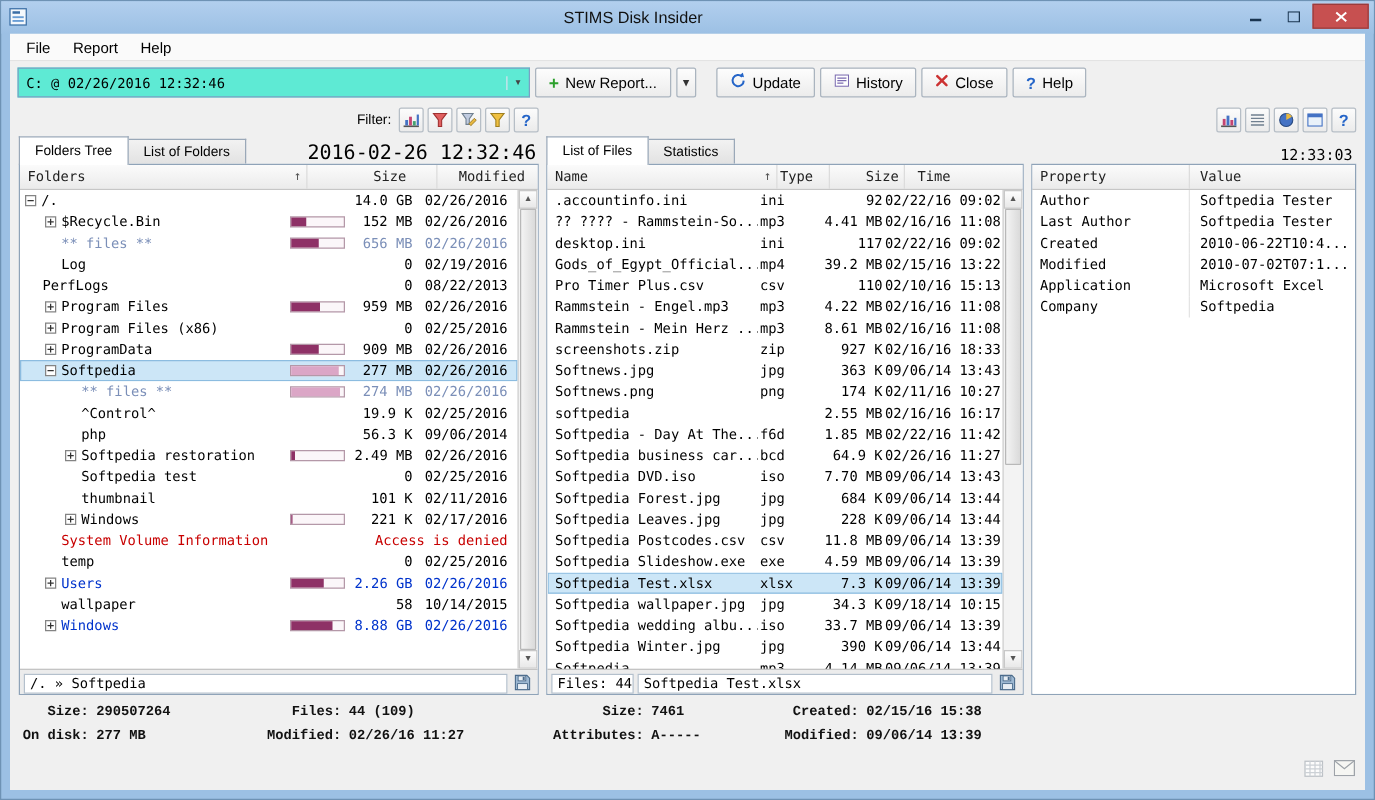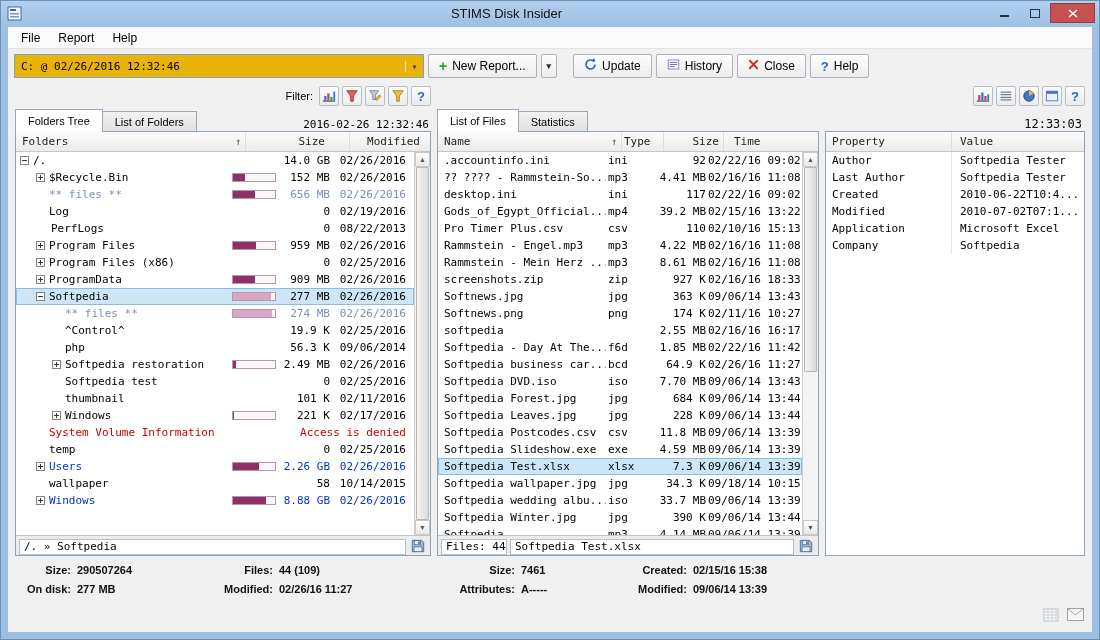--- a/index.html
+++ b/index.html
@@ -22,21 +22,21 @@
   .winbtn{width:30px;height:20px;display:flex;align-items:center;justify-content:center;cursor:default}
   .winbtn.closebtn{width:45px;background:var(--close-button);border:1px solid #993c3c}
 
   
   .client{flex:1;margin:0 7px 7px;background:var(--client-bg);display:flex;flex-direction:column;overflow:hidden}
 
   .menubar{height:22px;background:#fafafa;border-bottom:1px solid #e3e3e3;display:flex;align-items:center;padding-left:4px}
   .menuitem{padding:0 9px;line-height:20px;font-size:12px}
 
   .toolbar{height:34px;display:flex;align-items:center;padding:0 6px;gap:4px}
-  .combo{width:410px;height:24px;background:#eab308;border:1px solid #7aa0c4;display:flex;align-items:center;font-family:"DejaVu Sans Mono","Liberation Mono",monospace;font-size:11px;padding-left:6px}
+  .combo{width:410px;height:24px;background:#5eead4;border:1px solid #7aa0c4;display:flex;align-items:center;font-family:"DejaVu Sans Mono","Liberation Mono",monospace;font-size:11px;padding-left:6px}
   .combo .cval{flex:1}
   .combo .carr{width:18px;text-align:center;color:#444;border-left:1px solid #d5e2ee;font-size:10px}
   .tbtn{height:24px;display:inline-flex;align-items:center;gap:5px;padding:0 10px;background:linear-gradient(#fdfdfd,#ececec);border:1px solid #aab4bf;border-radius:2px;font-size:12px;font-family:"Liberation Sans",sans-serif}
   .tbtn.narrow{padding:0 5px}
   .ig{font-weight:bold}
   .ig.plus{color:var(--accent-green);font-size:14px;line-height:12px}
   .ig.quest{color:var(--accent-blue);font-size:13px}
   .ig.darr{font-size:9px;color:#333}
   .gap8{width:8px}
 
@@ -47,21 +47,21 @@
   .filterright{flex:1;display:flex;justify-content:flex-end;gap:3px}
 
   .tabsrow{height:22px;display:flex;align-items:flex-end;padding:0 7px;gap:6px}
   .tabsec{display:flex;align-items:flex-end;height:22px}
   .tabsec.left{width:416px}
   .tabsec.mid{width:382px}
   .tabsec.right{flex:1;justify-content:flex-end}
   .tab{height:20px;margin-top:2px;display:inline-flex;align-items:center;padding:0 12px;font-size:11px;background:linear-gradient(#f2f2f2,#e2e2e2);border:1px solid #9aa8b8;border-bottom:none;margin-right:-1px}
   .tab.active{height:23px;margin-top:0;background:#fff;position:relative;z-index:3;margin-bottom:-1px}
   .mono{font-family:"DejaVu Sans Mono","Liberation Mono",monospace}
-  .stamp{font-size:11px;margin-left:auto;padding-right:2px}
+  .stamp{font-size:16px;margin-left:auto;padding-right:2px}
   .clock{font-size:12px;padding-right:3px}
 
   .panels{height:425px;display:flex;gap:6px;padding:0 7px}
   .panel{background:#fff;border:1px solid var(--panel-border);display:flex;flex-direction:column;position:relative;z-index:2}
   .panel.pleft{width:416px}
   .panel.pmid{width:382px}
   .panel.pright{flex:1}
 
   .gridhead{height:20px;display:flex;background:linear-gradient(#fbfbfb,#ebebeb);border-bottom:1px solid #c6c6c6;font-family:"DejaVu Sans Mono","Liberation Mono",monospace;font-size:11px;color:#222;flex:0 0 auto}
   .hcell{display:flex;align-items:center;border-right:1px solid #dcdcdc;white-space:nowrap;overflow:hidden}
@@ -116,21 +116,21 @@
   .sthumb{position:absolute;left:1px;right:1px;background:linear-gradient(90deg,#f4f4f4,#dadada);border:1px solid #b8b8b8;border-radius:1px}
 
   
   .pstatus{height:20px;background:#ececec;border-top:1px solid #c4c4c4;display:flex;align-items:flex-end;padding:0 3px;gap:3px;flex:0 0 auto}
   .sfield{height:16px;background:#fff;border:1px solid #b4c0cc;font-family:"DejaVu Sans Mono","Liberation Mono",monospace;font-size:11px;line-height:14px;padding:0 4px;overflow:hidden;white-space:nowrap}
   .sfield.grow{flex:1}
   .savebtn{width:18px;height:18px;display:flex;align-items:center;justify-content:center}
 
   
   .inforow{height:44px;display:flex;gap:6px;padding:4px 7px 0}
-  .infogrid{display:grid;grid-auto-rows:19px;font-family:Liberation Sans, sans-serif;font-size:11px;font-weight:bold;color:#111;align-items:center}
+  .infogrid{display:grid;grid-auto-rows:19px;font-family:Liberation Mono, monospace;font-size:11px;font-weight:bold;color:#111;align-items:center}
   .infogrid .ilabel{text-align:right;padding-right:6px}
   .ileft{width:416px;grid-template-columns:62px 118px 84px auto}
   .imid{width:382px;grid-template-columns:84px 96px 76px auto}
 
   .bottomrow{flex:1;display:flex;align-items:center;justify-content:flex-end;gap:8px;padding-right:8px}
   .bicon{opacity:.8}
 </style>
 </head>
 <body>
 
@@ -343,21 +343,21 @@
               <div class="trow st-normal">
                 <div class="cell cname" style="padding-left: 33px;">
                   <span class="lbl">Log</span>
                 </div>
                 <div class="cell csize">
                   <span class="stext">0</span>
                 </div>
                 <div class="cell cmod">02/19/2016</div>
               </div>
               <div class="trow st-normal">
-                <div class="cell cname" style="padding-left: 35px;">
+                <div class="cell cname" style="padding-left: 18px;">
                   <span class="lbl">PerfLogs</span>
                 </div>
                 <div class="cell csize">
                   <span class="stext">0</span>
                 </div>
                 <div class="cell cmod">08/22/2013</div>
               </div>
               <div class="trow st-normal">
                 <div class="cell cname" style="padding-left: 20px;">
                   <span class="exp plus"></span>

